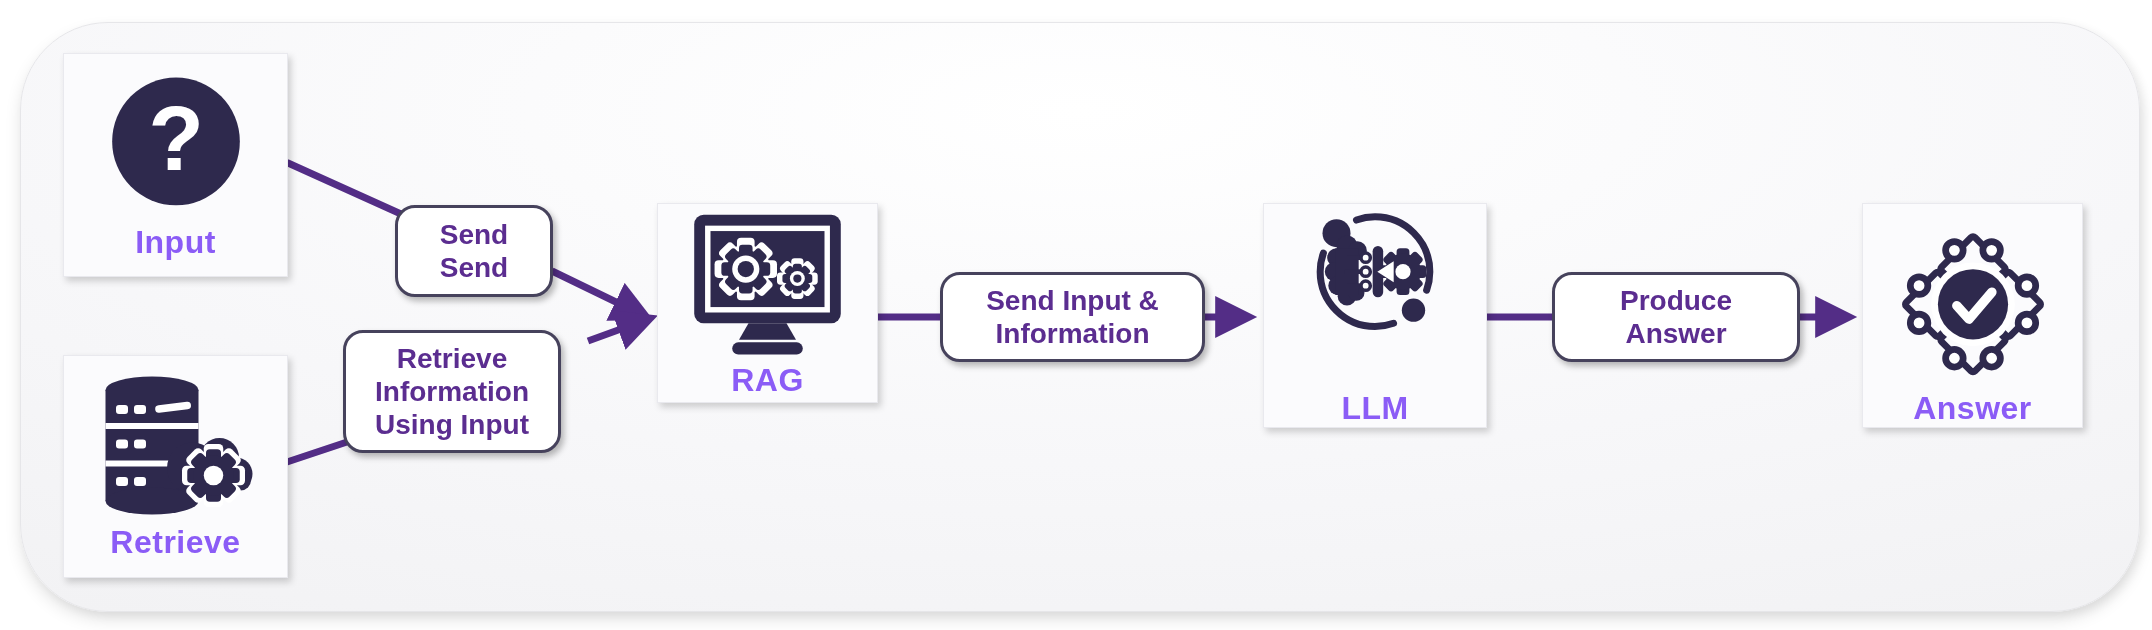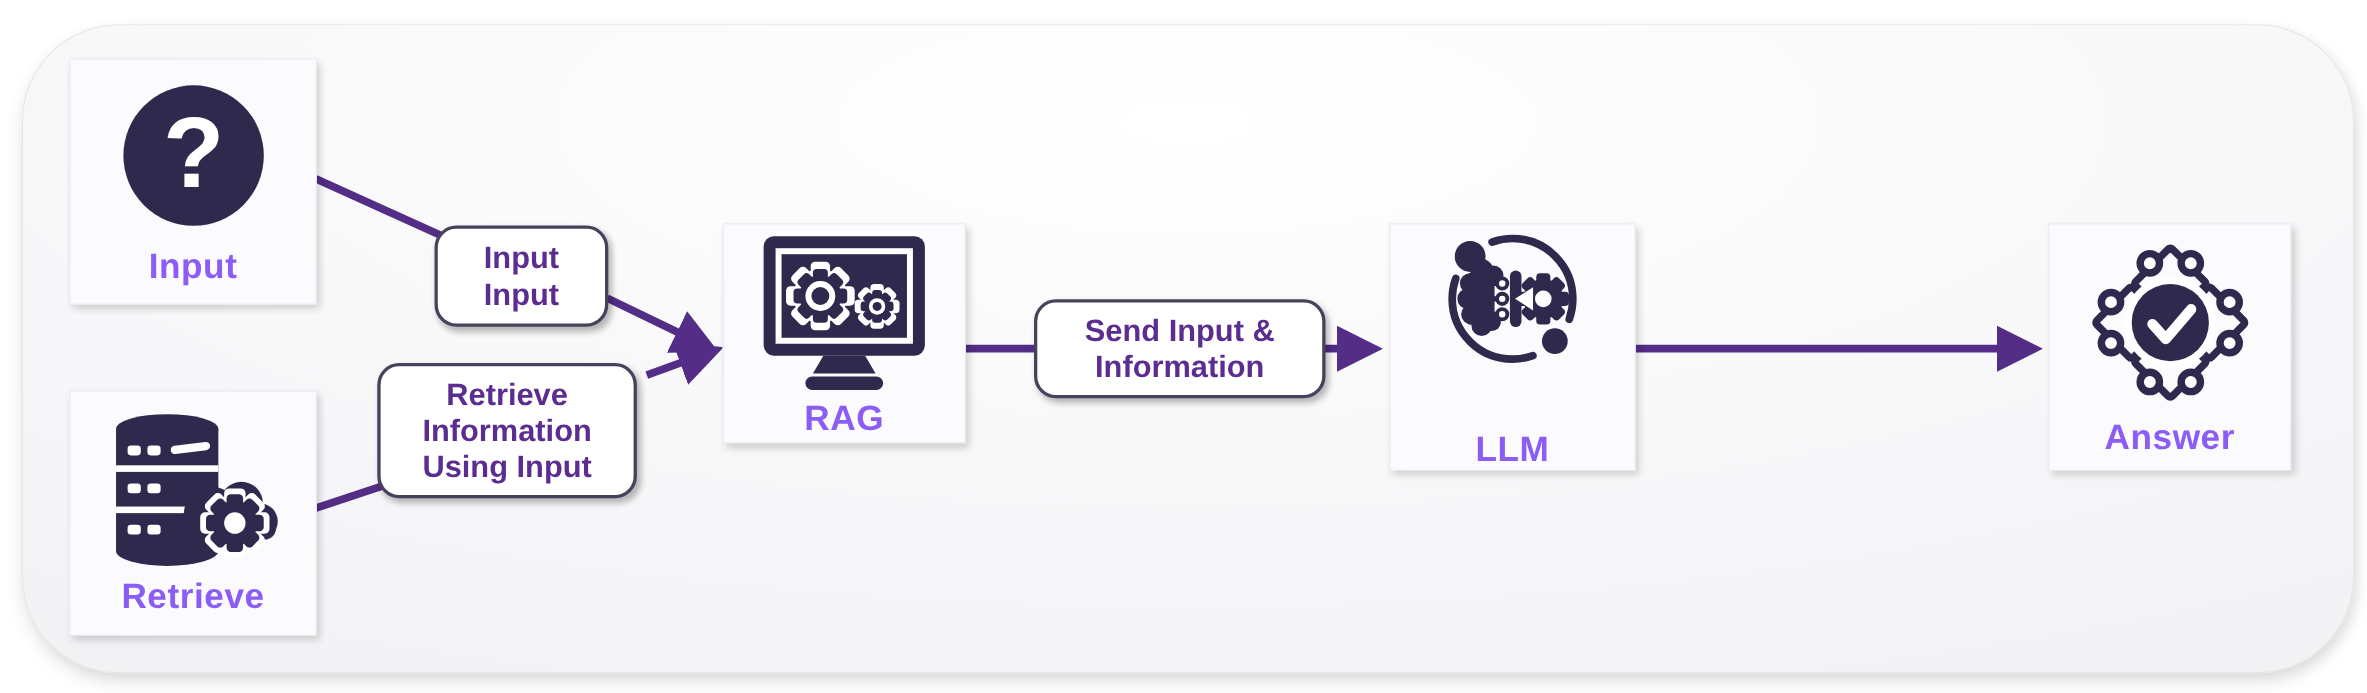--- a/index.html
+++ b/index.html
@@ -36,24 +36,24 @@
     border-radius:20px;
     box-shadow: 3px 4px 6px rgba(0,0,0,0.28);
     display:flex; align-items:center; justify-content:center; text-align:center;
     color:#5b2d90; font-weight:700; font-size:28px; line-height:1.18;
   }
 
   .card-input     { left:63px;  top:53px;  width:225px; height:224px; }
   .card-knowledge { left:63px;  top:355px; width:225px; height:223px; }
   .card-rag       { left:657px; top:203px; width:221px; height:200px; }
   .card-llm       { left:1263px;top:203px; width:224px; height:225px;gap:44px; }
-  .card-answer    { left:1862px;top:203px; width:221px; height:225px; }
+  .card-answer    { left:1862px;top:203px; width:221px; height:225px;justify-content:flex-end; }
 
   .pill-send-input { left:395px; top:205px; width:158px; height:92px;  padding:0 30px; }
-  .pill-retrieve   { left:343px; top:330px; width:236px; height:123px; padding:0 12px; }
+  .pill-retrieve   { left:343px; top:330px; width:218px; height:123px; padding:0 12px; }
   .pill-send-info  { left:940px; top:272px; width:265px; height:90px;  padding:16px 10px; }
   .pill-produce    { left:1552px;top:272px; width:248px; height:90px;  padding:0 40px; }
 
   .ico { display:block; }
 </style>
 </head>
 <body>
 
 <div class="stage">
 
@@ -236,17 +236,18 @@
           <circle cx="22" cy="39.5" r="6.5"></circle>
         </g>
       </g>
       <circle cx="60" cy="58" r="31" fill="#ffffff"></circle>
       <circle cx="60" cy="58" r="26" fill="#2e294d"></circle>
       <path d="M48,59 l9,10 l17,-20" fill="none" stroke="#ffffff" stroke-width="7" stroke-linecap="round" stroke-linejoin="round"></path>
     </svg>
     <div class="node-label">Answer</div>
   </div>
 
-  <div class="pill pill-send-input">Input Input</div>
+  <div class="pill pill-send-input">Send Send</div>
   <div class="pill pill-retrieve">Retrieve Information Using Input</div>
   <div class="pill pill-send-info">Send Input &amp; Information</div>
+  <div class="pill pill-produce">Produce Answer</div>
 
 </div>
 
 </body></html>

